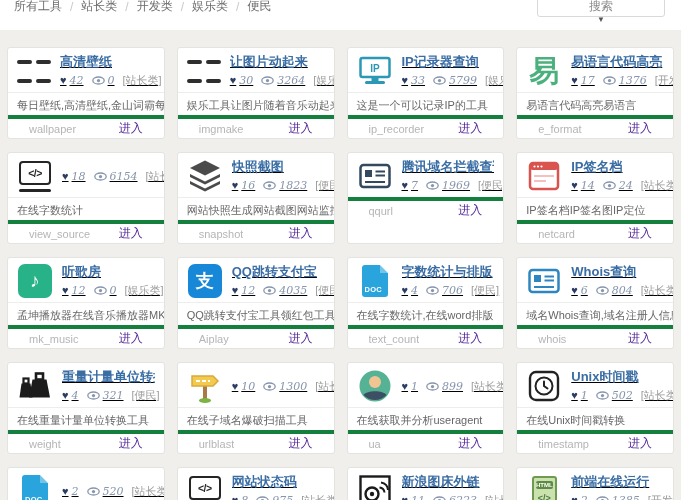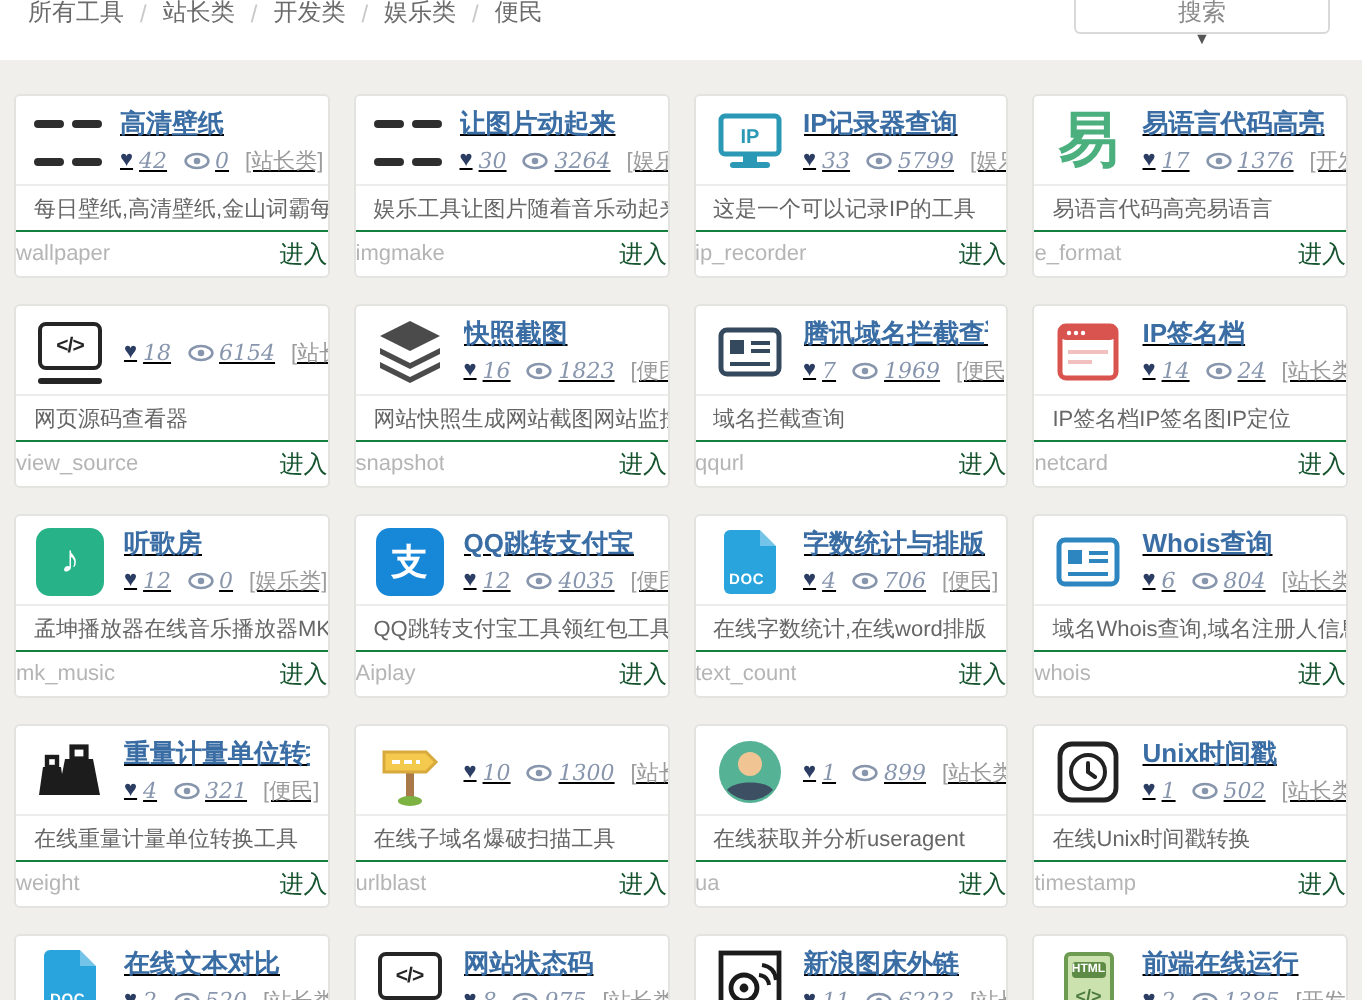--- a/index.html
+++ b/index.html
@@ -26,24 +26,24 @@
   .card-main { flex:1; min-width:0;text-decoration:underline; }
   .title { font-size:13px; font-weight:bold; color:#3a6da4; line-height:15px; margin-bottom:4px;
            white-space:nowrap; overflow:hidden; cursor:pointer; }
   .stats { display:flex; align-items:center; font-size:11px; }
   .heart { color:#2b3d63; font-size:11px; margin-right:3px; line-height:1; }
   .num { font-family:"DejaVu Serif",serif; font-style:italic; color:#8795ad; margin-right:8px; }
   .eye { width:13px; height:9px; color:#8795ad; margin-right:3px; flex:0 0 13px; }
   .badge { margin-left:auto; color:#9b9b9b; font-size:11px; white-space:nowrap; }
   .desc { border-top:1px solid #ededeb; padding:4px 9px; font-size:11px; color:#666;
           height:25px; line-height:16px; white-space:nowrap; overflow:hidden; }
-  .card-footer { border-top:1px solid #15803d; padding:4px 0; height:23px; display:flex;
+  .card-footer { border-top:4px solid #15803d; padding:4px 21px; height:23px; display:flex;
                  justify-content:space-between; align-items:center; }
   .slug { color:#b5b5b5; font-size:11px; white-space:nowrap; overflow:hidden; }
-  .enter { color:#14532d; font-size:12px; text-decoration:none; cursor:pointer; white-space:nowrap; }
+  .enter { color:#4c1d95; font-size:12px; text-decoration:none; cursor:pointer; white-space:nowrap; }
 
   
   .ic { width:36px; height:36px; flex:0 0 36px; display:flex; align-items:center;
         justify-content:center; position:relative; }
   .isvg { width:36px; height:36px; display:block; }
   .c-navy { color:#34495e; } .c-blue { color:#2e86c1; }
 
   .ic-grid { display:grid; grid-template-columns:15px 15px; grid-template-rows:15px 15px;
              gap:4px; width:34px; height:34px; flex-basis:34px; }
   .ic-grid i { border:2.6px solid #2e2e2e; border-radius:3px; }
@@ -223,21 +223,21 @@
           <span class="num">18</span>
           <svg class="eye" viewBox="0 0 16 10">
               <ellipse cx="8" cy="5" rx="7" ry="4.3" fill="none" stroke="currentColor" stroke-width="1.6"></ellipse>
               <circle cx="8" cy="5" r="2" fill="currentColor"></circle>
             </svg>
           <span class="num">6154</span>
           <span class="badge">[站长类]</span>
         </div>
       </div>
     </div>
-    <div class="desc">网页源码查看器</div>
+    <div class="desc">在线字数统计</div>
     <div class="card-footer">
       <span class="slug">view_source</span>
       <a class="enter">进入</a>
     </div>
   </div>
 
   <div class="card">
     <div class="card-header">
       <span class="ic">
         <svg class="isvg" viewBox="0 0 36 36" fill="#4b4b4b">
@@ -285,21 +285,20 @@
           <span class="num">7</span>
           <svg class="eye" viewBox="0 0 16 10">
               <ellipse cx="8" cy="5" rx="7" ry="4.3" fill="none" stroke="currentColor" stroke-width="1.6"></ellipse>
               <circle cx="8" cy="5" r="2" fill="currentColor"></circle>
             </svg>
           <span class="num">1969</span>
           <span class="badge">[便民]</span>
         </div>
       </div>
     </div>
-    <div class="desc">域名拦截查询</div>
     <div class="card-footer">
       <span class="slug">qqurl</span>
       <a class="enter">进入</a>
     </div>
   </div>
 
   <div class="card">
     <div class="card-header">
       <span class="ic">
         <svg class="isvg" viewBox="0 0 36 36">
@@ -566,21 +565,20 @@
   </div>
 
   <div class="card">
     <div class="card-header">
       <span class="ic">
           <span class="ic-doc">
             <b>DOC</b>
           </span>
         </span>
       <div class="card-main">
-        <div class="title">在线文本对比</div>
         <div class="stats">
           <span class="heart">♥</span>
           <span class="num">2</span>
           <svg class="eye" viewBox="0 0 16 10">
               <ellipse cx="8" cy="5" rx="7" ry="4.3" fill="none" stroke="currentColor" stroke-width="1.6"></ellipse>
               <circle cx="8" cy="5" r="2" fill="currentColor"></circle>
             </svg>
           <span class="num">520</span>
           <span class="badge">[站长类]</span>
         </div>

